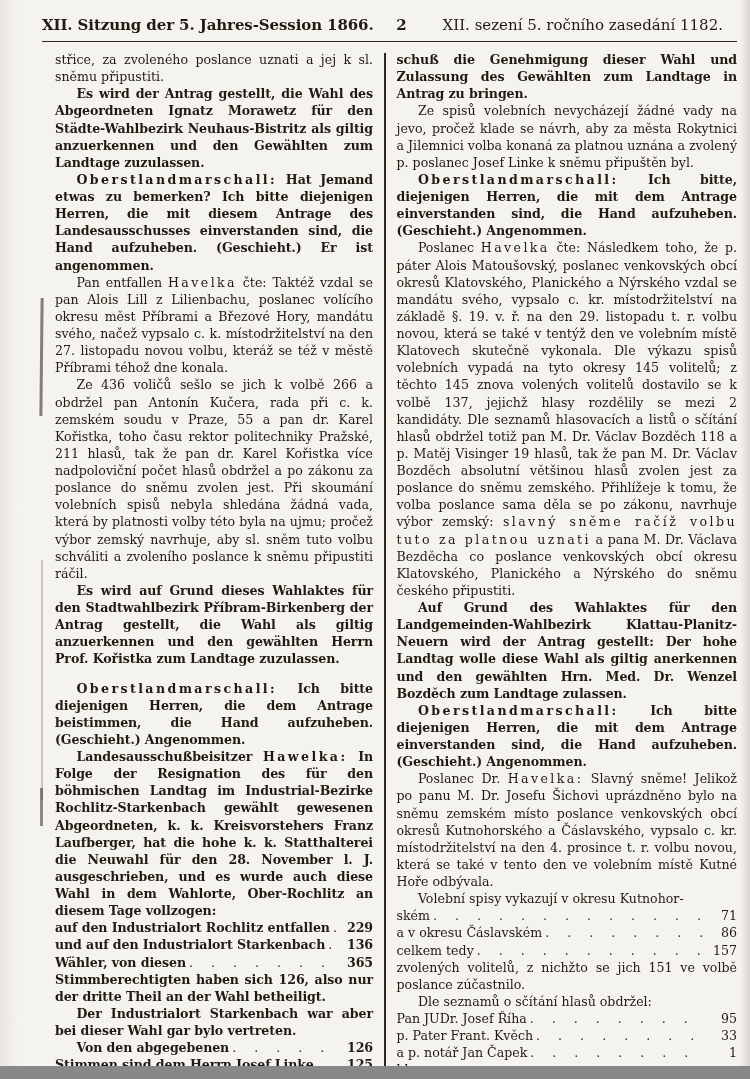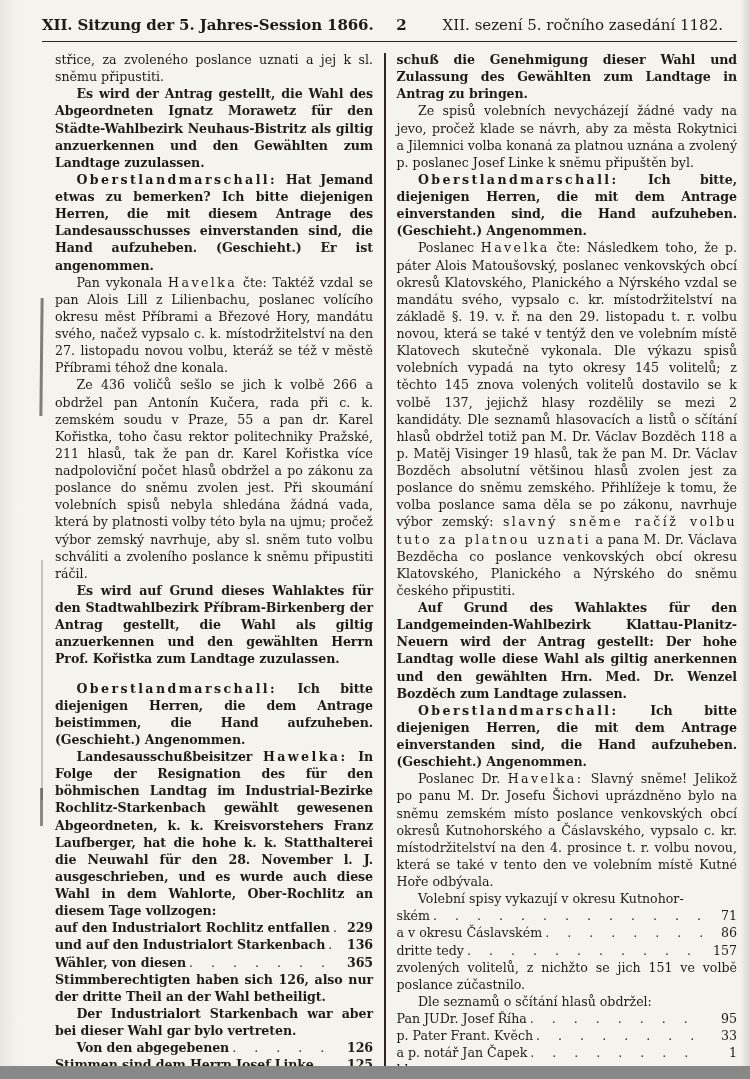--- a/index.html
+++ b/index.html
@@ -63,21 +63,21 @@
     <div class="ht ht-num">2</div>
     <div class="ht ht-right">XII. sezení 5. ročního zasedání 1182.</div>
   </header>
   <div class="header-rule"></div>
 
   <main class="columns">
     <section class="col col-left" id="col-left">
         <p class="para antiqua"><span>střice, za zvoleného poslance uznati a jej k sl. sněmu připustiti.</span></p>
         <p class="para fraktur indent"><span>Es wird der Antrag gestellt, die Wahl des Abgeordneten Ignatz Morawetz für den Städte-Wahlbezirk Neuhaus-Bistritz als giltig anzuerkennen und den Gewählten zum Landtage zuzulassen.</span></p>
         <p class="para fraktur indent"><span class="sperr">Oberstlandmarschall:</span><span> Hat Jemand etwas zu bemerken? Ich bitte diejenigen Herren, die mit diesem Antrage des Landesausschusses einverstanden sind, die Hand aufzuheben. (Geschieht.) Er ist angenommen.</span></p>
-        <p class="para antiqua indent"><span>Pan vykonala </span><span class="sperr">Havelka</span><span> čte: Taktéž vzdal se pan Alois Lill z Lilienbachu, poslanec volícího okresu měst Příbrami a Březové Hory, mandátu svého, načež vypsalo c. k. místodržitelství na den 27. listopadu novou volbu, kteráž se též v městě Příbrami téhož dne konala.</span></p>
+        <p class="para antiqua indent"><span>Pan entfallen </span><span class="sperr">Havelka</span><span> čte: Taktéž vzdal se pan Alois Lill z Lilienbachu, poslanec volícího okresu měst Příbrami a Březové Hory, mandátu svého, načež vypsalo c. k. místodržitelství na den 27. listopadu novou volbu, kteráž se též v městě Příbrami téhož dne konala.</span></p>
         <p class="para antiqua indent"><span>Ze 436 voličů sešlo se jich k volbě 266 a obdržel pan Antonín Kučera, rada při c. k. zemském soudu v Praze, 55 a pan dr. Karel Kořistka, toho času rektor politechniky Pražské, 211 hlasů, tak že pan dr. Karel Kořistka více nadpoloviční počet hlasů obdržel a po zákonu za poslance do sněmu zvolen jest. Při skoumání volebních spisů nebyla shledána žádná vada, která by platnosti volby této byla na ujmu; pročež výbor zemský navrhuje, aby sl. sněm tuto volbu schváliti a zvoleního poslance k sněmu připustiti ráčil.</span></p>
         <p class="para fraktur indent"><span>Es wird auf Grund dieses Wahlaktes für den Stadtwahlbezirk Příbram-Birkenberg der Antrag gestellt, die Wahl als giltig anzuerkennen und den gewählten Herrn Prof. Kořistka zum Landtage zuzulassen.</span></p>
         <p class="para fraktur indent gap"><span class="sperr">Oberstlandmarschall:</span><span> Ich bitte diejenigen Herren, die dem Antrage beistimmen, die Hand aufzuheben. (Geschieht.) Angenommen.</span></p>
         <p class="para fraktur indent"><span>Landesausschußbeisitzer </span><span class="sperr">Hawelka:</span><span> In Folge der Resignation des für den böhmischen Landtag im Industrial-Bezirke Rochlitz-Starkenbach gewählt gewesenen Abgeordneten, k. k. Kreisvorstehers Franz Laufberger, hat die hohe k. k. Statthalterei die Neuwahl für den 28. November l. J. ausgeschrieben, und es wurde auch diese Wahl in dem Wahlorte, Ober-Rochlitz an diesem Tage vollzogen:</span></p>
         <div class="leader-row fraktur">
           <span class="lbl">auf den Industrialort Rochlitz entfallen</span>
           <span class="dots">. . . . . . . . . . . . . . . . . . . . . . . . . . . . . . . . . . . . . . . . . . . . . . . . </span>
           <span class="val">229</span>
         </div>
         <div class="leader-row fraktur">
@@ -117,21 +117,21 @@
           <span class="lbl">ském</span>
           <span class="dots">. . . . . . . . . . . . . . . . . . . . . . . . . . . . . . . . . . . . . . . . . . . . . . . . </span>
           <span class="val">71</span>
         </div>
         <div class="leader-row antiqua">
           <span class="lbl">a v okresu Čáslavském</span>
           <span class="dots">. . . . . . . . . . . . . . . . . . . . . . . . . . . . . . . . . . . . . . . . . . . . . . . . </span>
           <span class="val">86</span>
         </div>
         <div class="leader-row antiqua">
-          <span class="lbl">dritte tedy</span>
+          <span class="lbl">celkem tedy</span>
           <span class="dots">. . . . . . . . . . . . . . . . . . . . . . . . . . . . . . . . . . . . . . . . . . . . . . . . </span>
           <span class="val">157</span>
         </div>
         <p class="para antiqua"><span>zvolených volitelů, z nichžto se jich 151 ve volbě poslance zúčastnilo.</span></p>
         <p class="para antiqua indent"><span>Dle seznamů o sčítání hlasů obdržel:</span></p>
         <div class="leader-row antiqua">
           <span class="lbl">Pan JUDr. Josef Říha</span>
           <span class="dots">. . . . . . . . . . . . . . . . . . . . . . . . . . . . . . . . . . . . . . . . . . . . . . . . </span>
           <span class="val">95</span>
         </div>

